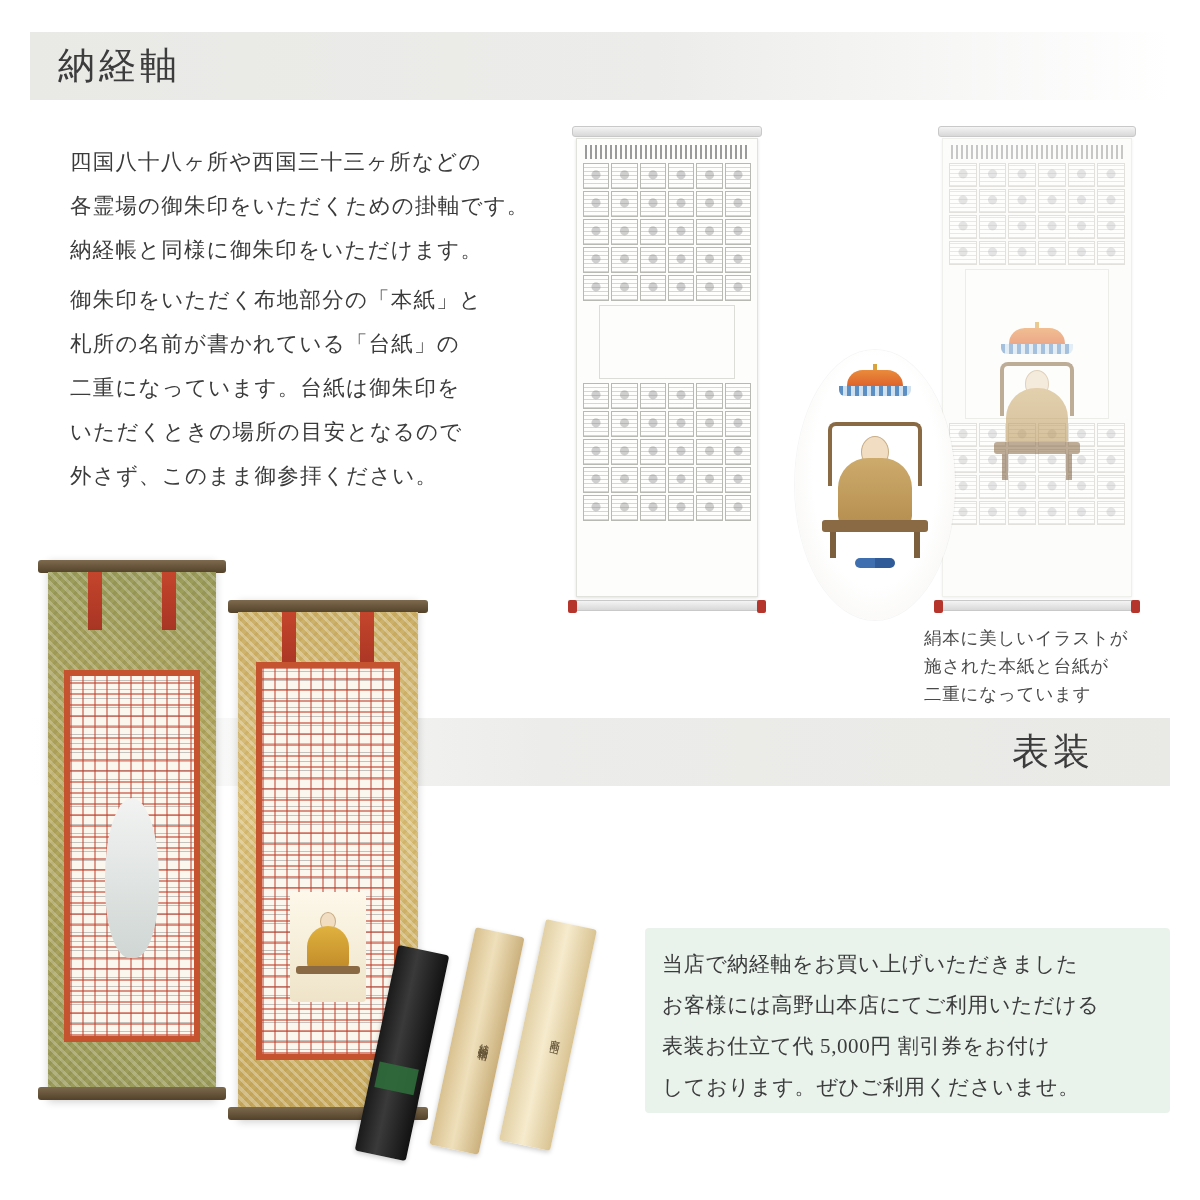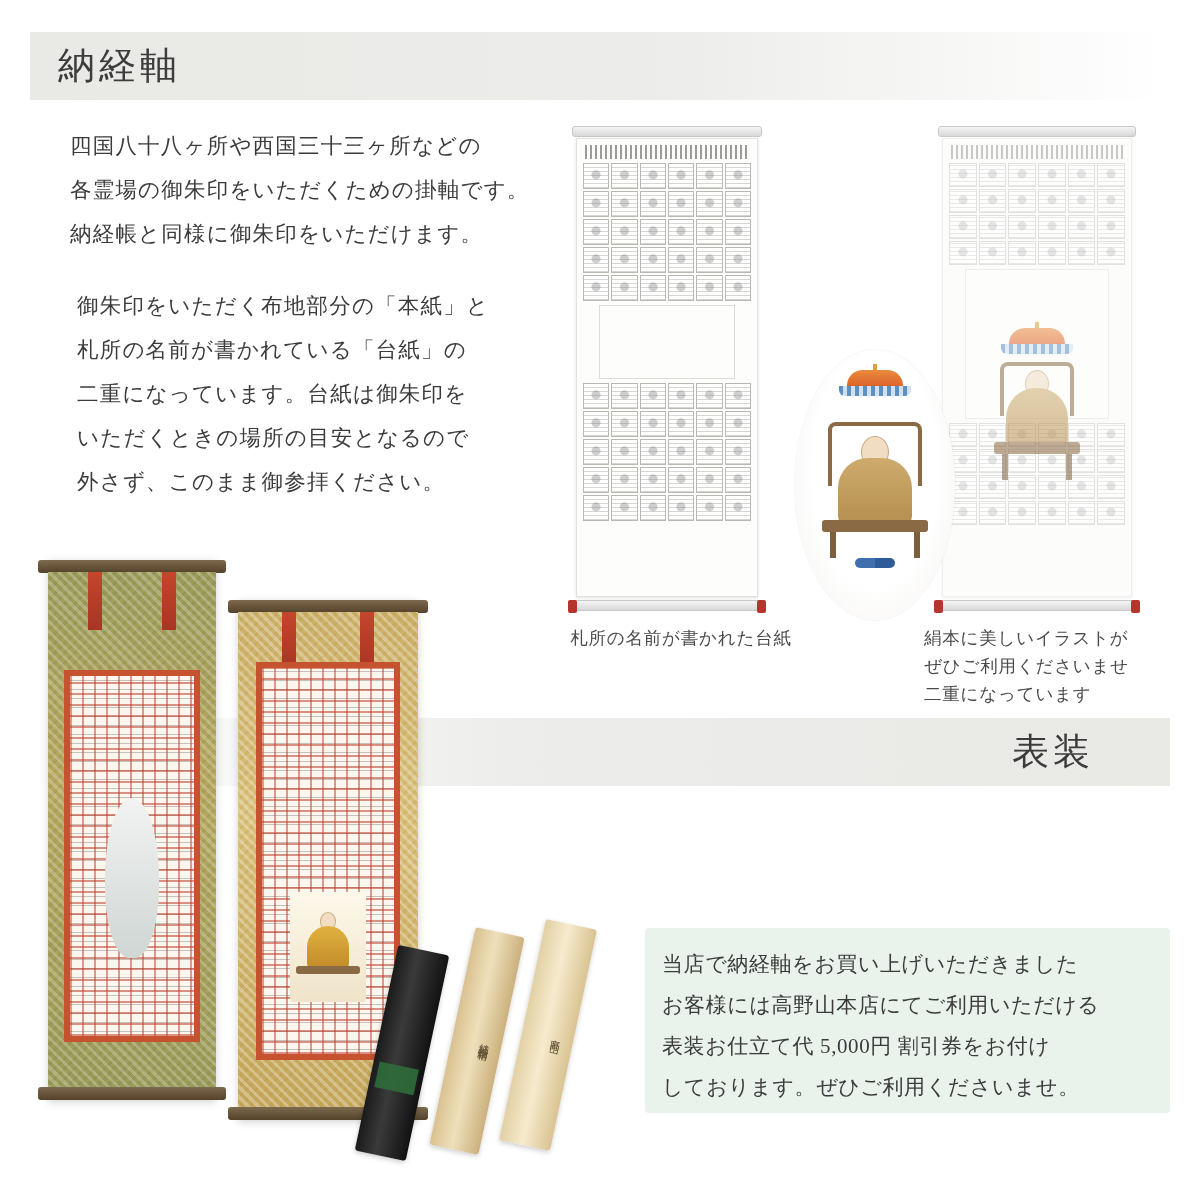--- a/index.html
+++ b/index.html
@@ -37,22 +37,22 @@
 
   
   .body-text {
     position: absolute;
     font-size: 21.5px;
     line-height: 44px;
     letter-spacing: 1.2px;
     color: #3b3b3b;
     white-space: pre-line;
   }
-  #desc-1 { left: 70px; top: 124px; width: 470px; }
-  #desc-2 { left: 70px; top: 284px; width: 470px; margin-left: 7px; }
+  #desc-1 { left: 70px; top: 140px; width: 470px; }
+  #desc-2 { left: 70px; top: 278px; width: 470px; }
   #hyoso-desc { left: 470px; top: 792px; width: 700px; line-height: 43px; }
 
   
   .caption {
     position: absolute;
     font-size: 17.5px;
     line-height: 28px;
     letter-spacing: 0.8px;
     color: #4a4a4a;
     white-space: pre-line;
@@ -348,21 +348,20 @@
           <div class="stamp-cell"></div>
           <div class="stamp-cell"></div>
           <div class="stamp-cell"></div>
       </div>
     </div>
     <div class="scroll-rod" style="bottom:0;"></div>
     <div class="scroll-knob" style="left:-4px; bottom:-2px;"></div>
     <div class="scroll-knob" style="right:-4px; bottom:-2px;"></div>
   </div>
 
-  <div class="caption" id="caption-daishi">札所の名前が書かれた台紙</div>
 
   <div id="img-kenpon-scroll">
     <div class="scroll-rod" style="top:0;"></div>
     <div class="washi">
       <div class="washi-header"></div>
       <div class="stamp-grid">
         <div class="stamp-cell"></div>
           <div class="stamp-cell"></div>
           <div class="stamp-cell"></div>
           <div class="stamp-cell"></div>
@@ -448,21 +447,21 @@
       <div class="head" style="top:14px; width:28px; height:32px;"></div>
       <div class="robe" style="top:36px; width:74px; height:68px;"></div>
       <div class="seat" style="top:98px; width:106px;"></div>
       <div class="leg l" style="top:110px;"></div>
       <div class="leg r" style="top:110px;"></div>
       <div class="shoes" style="top:136px;"></div>
     </div>
   </div>
 
   <div class="caption" id="caption-kenpon">絹本に美しいイラストが
-ぜひご利用くださいませ
+施された本紙と台紙が
 二重になっています</div>
 
   <div class="band right" id="band-hyoso">
     <div class="band-title">表装</div>
   </div>
 
   <div class="mounted" style="left:48px; top:560px; width:168px; height:540px;">
     <div class="top-rod"></div>
     <div class="brocade"></div>
     <div class="hanger" style="left:40px;"></div>

